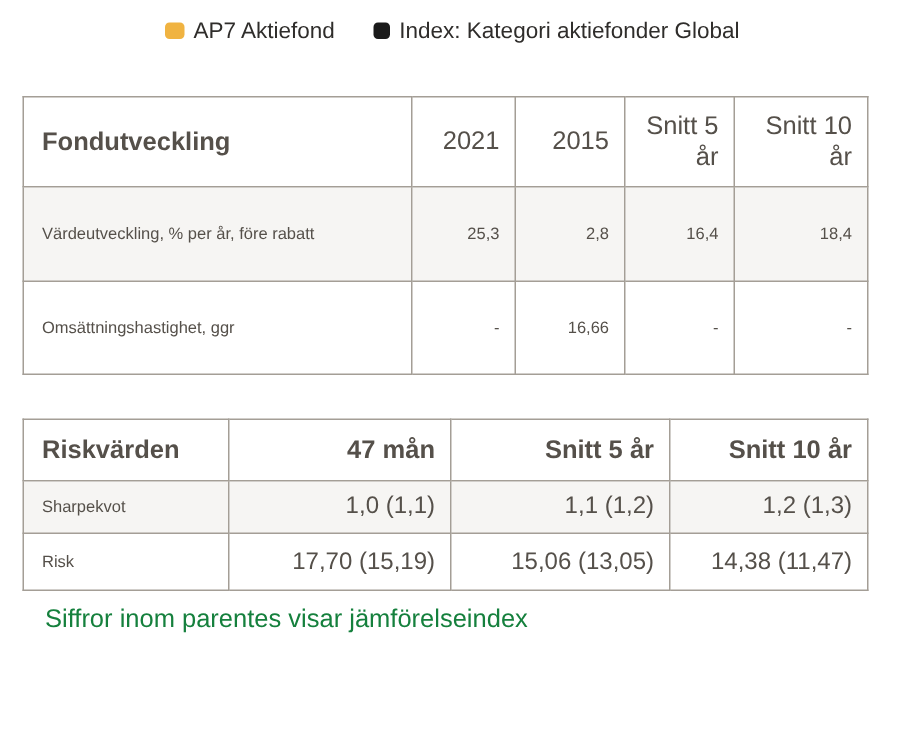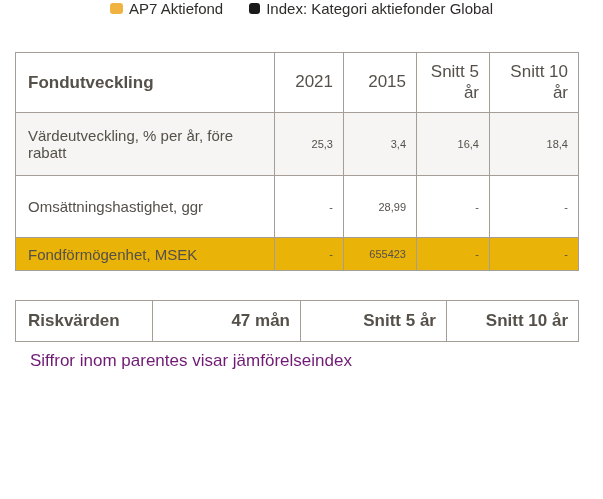--- a/index.html
+++ b/index.html
@@ -5,40 +5,40 @@
   * { box-sizing: border-box; margin: 0; padding: 0; }
   html, body { background: #ffffff; }
   body {
     width: 603px; height: 499px;
     font-family: "Liberation Sans", sans-serif;
     color: #55504A;
     overflow: hidden;
   }
   .legend {
     display: flex; justify-content: center; align-items: center;
-    gap: 26px; 
+    gap: 26px; padding-top: 12px;
     font-size: 15px; color: #2F2D2B;
   }
   .legend-item { display: flex; align-items: center; gap: 6px; }
   .swatch { display: inline-block; flex: 0 0 auto; }
   .swatch-fund { width: 13px; height: 11px; border-radius: 3px; background: #F0B341; }
   .swatch-index { width: 11px; height: 11px; border-radius: 3px; background: #1A1A1A; }
 
   table {
     border-collapse: collapse; table-layout: fixed;
     margin-left: 15px; width: 563px;
     color: #55504A;
     border-radius: 26px;
   }
   th, td {
     border: 1px solid #A49E96;
     vertical-align: middle;
     overflow: hidden;
   }
-  .label-col { text-align: left; padding: 4px 8px 4px 12px; font-size: 15px; }
+  .label-col { text-align: left; padding: 4px 8px 4px 12px; font-size: 11px; }
   .num { text-align: right; padding: 4px 10px 4px 4px; }
 
   .t1 { margin-top: 35px; }
   .t1 thead tr { height: 60px; }
   .t1 thead th { font-size: 17px; }
   .t1 thead th.label-col { font-weight: bold; }
   .t1 thead th.num { font-weight: normal; line-height: 1.2; }
   .t1 tbody td.num { font-size: 11px; }
   .t1 tbody tr:nth-child(1) { height: 63px; background: #F6F5F3; }
   .t1 tbody tr:nth-child(2) { height: 62px; }
@@ -48,21 +48,21 @@
   .t2 { margin-top: 29px; }
   .t2 thead tr { height: 41px; }
   .t2 thead th { font-size: 17px; font-weight: bold; }
   .t2 tbody td.num { font-size: 16px; }
   .t2 tbody tr:nth-child(1) { height: 35px; background: #F6F5F3; }
   .t2 tbody tr:nth-child(2) { height: 38px; }
 
   .footnote {
     margin: 9px 0 0 30px;
     font-size: 17px;
-    color: #701a75;
+    color: #15803d;
   }
 </style>
 </head>
 <body>
 
 <div>
 
   <div class="legend">
     <span class="legend-item">
       <span class="swatch swatch-fund"></span>
@@ -88,35 +88,28 @@
         <th class="num">2021</th>
         <th class="num">2015</th>
         <th class="num">Snitt 5 år</th>
         <th class="num">Snitt 10 år</th>
       </tr>
     </thead>
     <tbody>
       <tr>
         <td class="label-col">Värdeutveckling, % per år, före rabatt</td>
         <td class="num">25,3</td>
-        <td class="num">3,4</td>
+        <td class="num">2,8</td>
         <td class="num">16,4</td>
         <td class="num">18,4</td>
       </tr>
       <tr>
         <td class="label-col">Omsättningshastighet, ggr</td>
         <td class="num">-</td>
-        <td class="num">28,99</td>
-        <td class="num">-</td>
-        <td class="num">-</td>
-      </tr>
-      <tr>
-        <td class="label-col">Fondförmögenhet, MSEK</td>
-        <td class="num">-</td>
-        <td class="num">655423</td>
+        <td class="num">16,66</td>
         <td class="num">-</td>
         <td class="num">-</td>
       </tr>
     </tbody>
   </table>
 
   <table class="t2">
     <colgroup>
       <col style="width:137px">
         <col style="width:148px">
@@ -125,18 +118,30 @@
     </colgroup>
     <thead>
       <tr>
         <th class="label-col">Riskvärden</th>
         <th class="num">47 mån</th>
         <th class="num">Snitt 5 år</th>
         <th class="num">Snitt 10 år</th>
       </tr>
     </thead>
     <tbody>
+      <tr>
+        <td class="label-col">Sharpekvot</td>
+        <td class="num">1,0 (1,1)</td>
+        <td class="num">1,1 (1,2)</td>
+        <td class="num">1,2 (1,3)</td>
+      </tr>
+      <tr>
+        <td class="label-col">Risk</td>
+        <td class="num">17,70 (15,19)</td>
+        <td class="num">15,06 (13,05)</td>
+        <td class="num">14,38 (11,47)</td>
+      </tr>
     </tbody>
   </table>
 
   <div class="footnote">Siffror inom parentes visar jämförelseindex</div>
 
 </div>
 
 </body></html>

